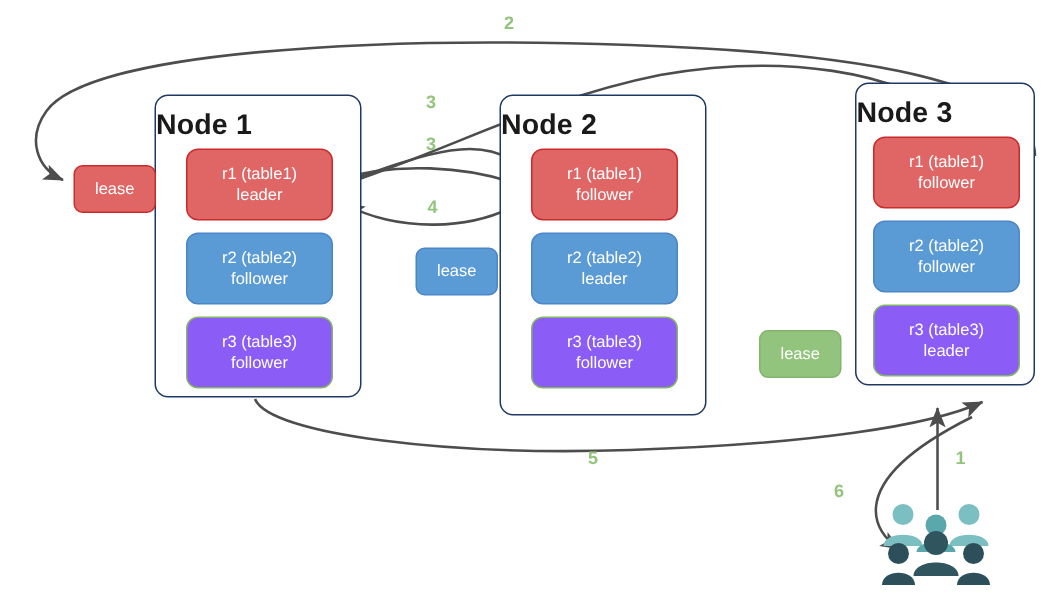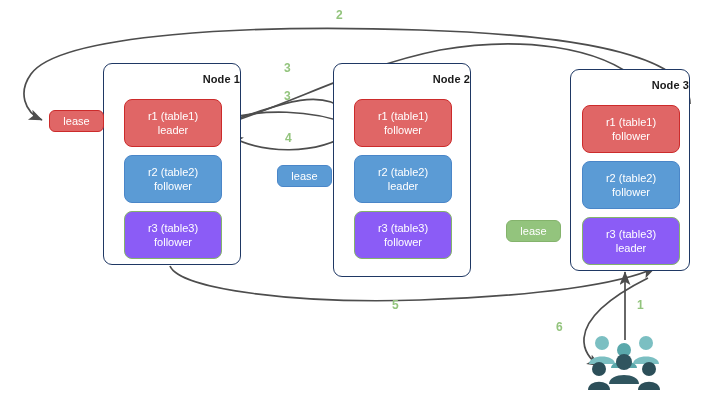--- a/index.html
+++ b/index.html
@@ -33,22 +33,22 @@
     box-sizing: border-box;
     border: 1.4px solid #1f3864;
     border-radius: 9px;
     background: #ffffff;
   }
   .node-title {
     position: absolute;
     left: 0;
     right: 0;
     top: 9px;
-    text-align: right;
-    font-size: 11px;
+    text-align: left;
+    font-size: 19px;
     font-weight: bold;
     color: #1a1a1a;
     letter-spacing: .1px;
   }
 
   
   .replica {
     position: absolute;
     box-sizing: border-box;
     width: 98px;
@@ -66,21 +66,21 @@
   .replica .ln { display: block; }
   .rep-red   { background: #e06666; border: 1.4px solid #cc2b2b; }
   .rep-blue  { background: #5b9bd5; border: 1.4px solid #4a86c8; align-items: center; }
   .rep-green { background: #8b5cf6; border: 1.4px solid #84b36c; }
 
   
   .lease {
     position: absolute;
     box-sizing: border-box;
     width: 55px;
-    height: 22px;
+    height: 32px;
     border-radius: 6px;
     display: flex;
     align-items: center;
     justify-content: center;
     font-size: 11px;
     color: #ffffff;
   }
   .lease-red   { background: #e06666; border: 1.4px solid #cc2b2b; }
   .lease-blue  { background: #5b9bd5; border: 1.4px solid #4a86c8; }
   .lease-green { background: #93c47d; border: 1.4px solid #84b36c; }
@@ -178,21 +178,21 @@
       <span class="ln">r2 (table2)</span>
       <span class="ln">leader</span>
     </div>
 
     <div class="replica rep-green" style="left:20px; top:147px;">
       <span class="ln">r3 (table3)</span>
       <span class="ln">follower</span>
     </div>
   </div>
 
-  <div class="node" style="left:570px; top:69px; width:120px; height:202px;">
+  <div class="node" style="left:570px; top:55px; width:120px; height:202px;">
     <div class="node-title">Node 3</div>
 
     <div class="replica rep-red" style="left:11px; top:35px;">
       <span class="ln">r1 (table1)</span>
       <span class="ln">follower</span>
     </div>
 
     <div class="replica rep-blue" style="left:11px; top:91px;">
       <span class="ln">r2 (table2)</span>
       <span class="ln">follower</span>

